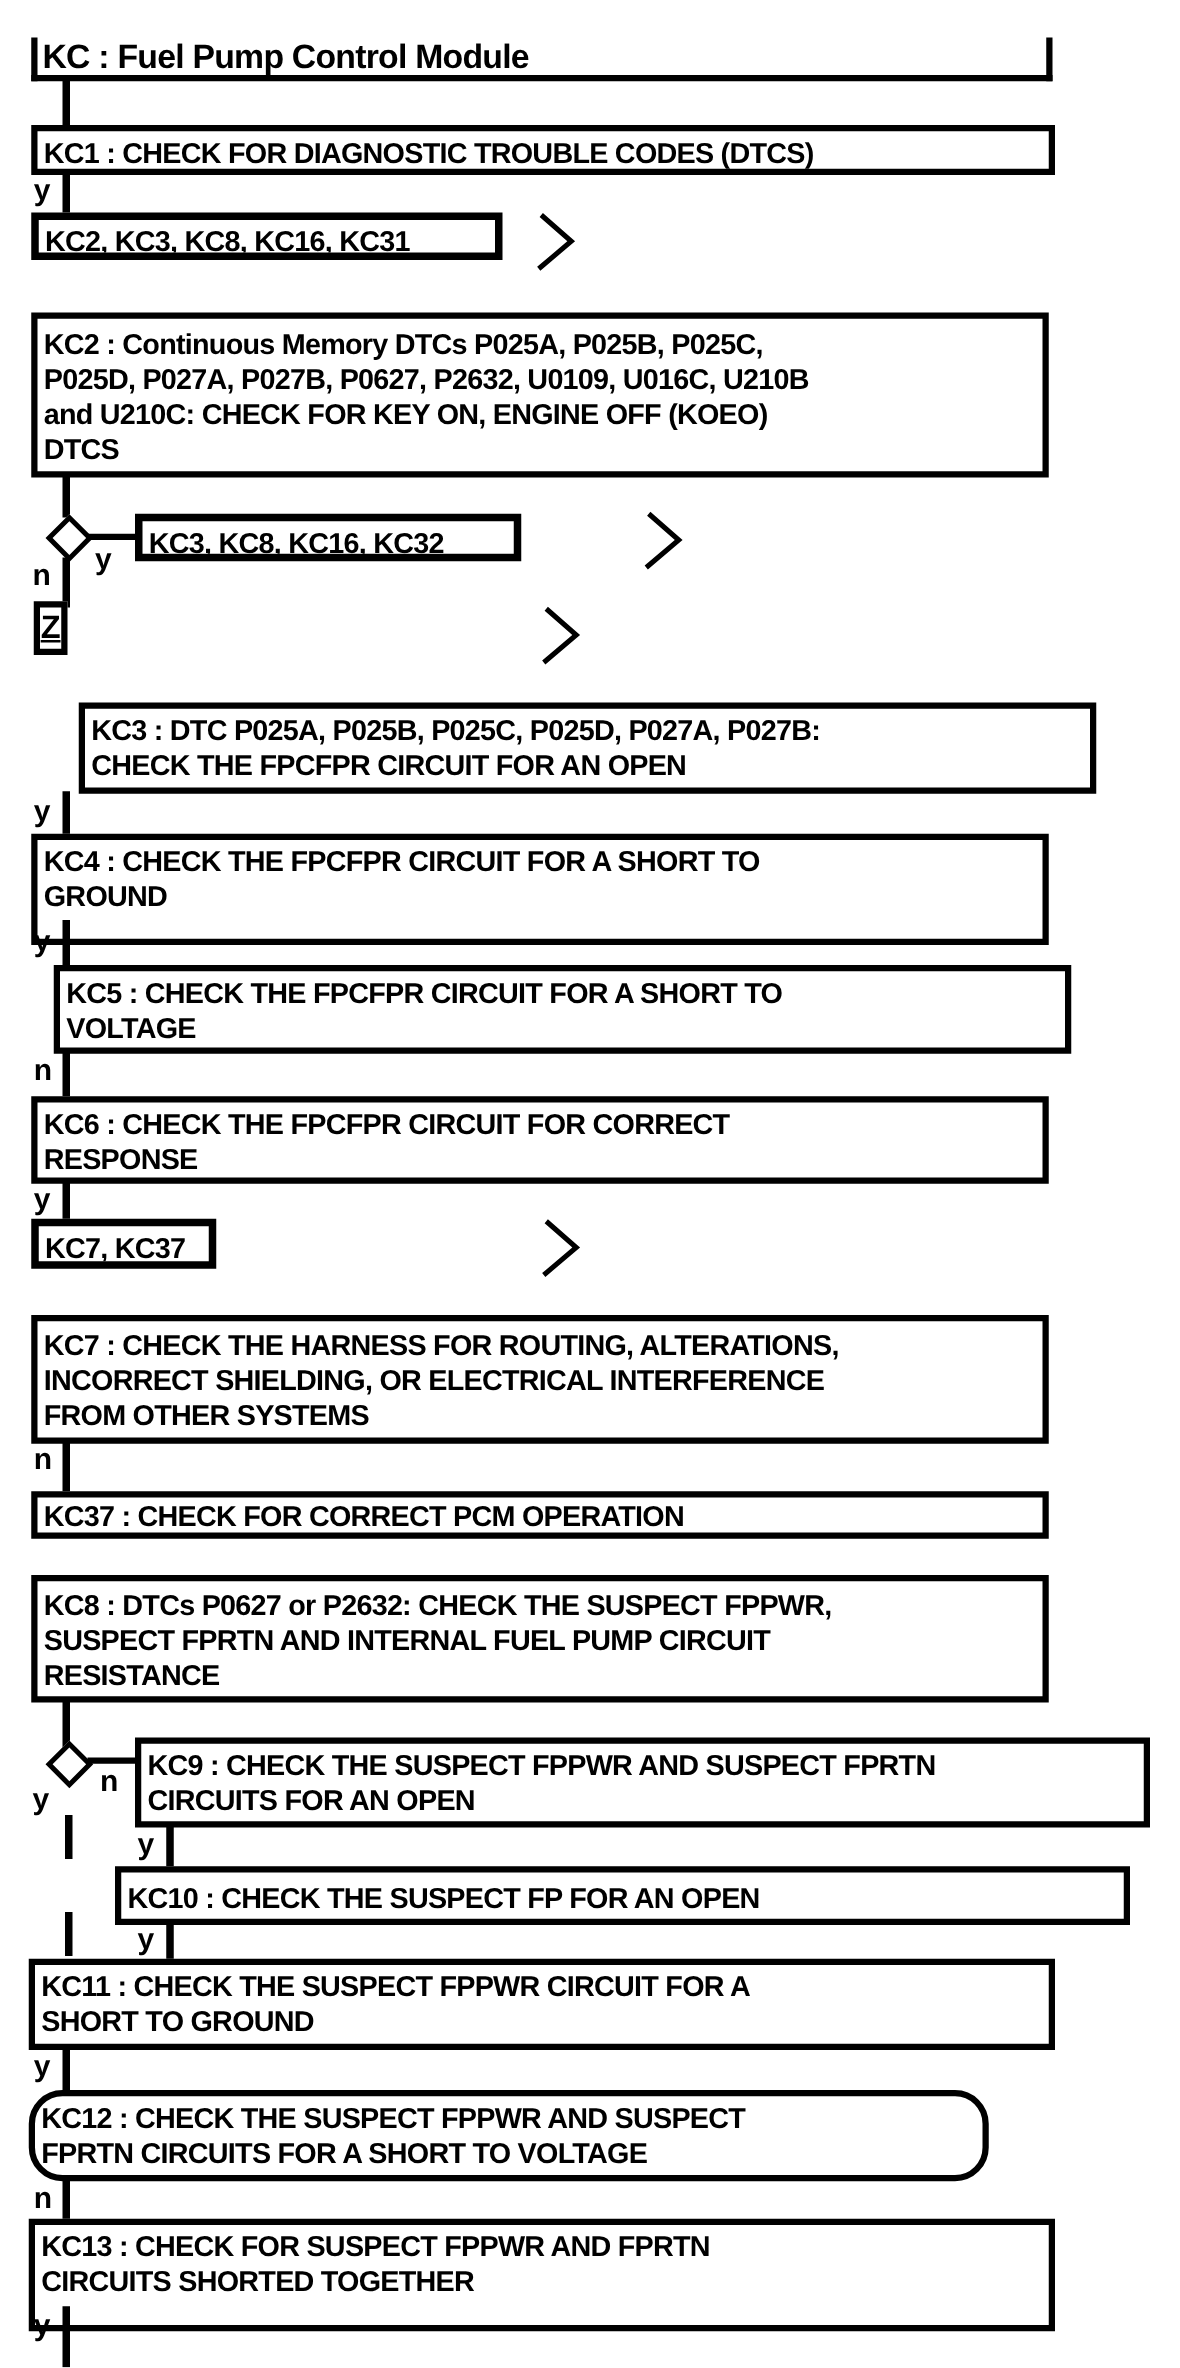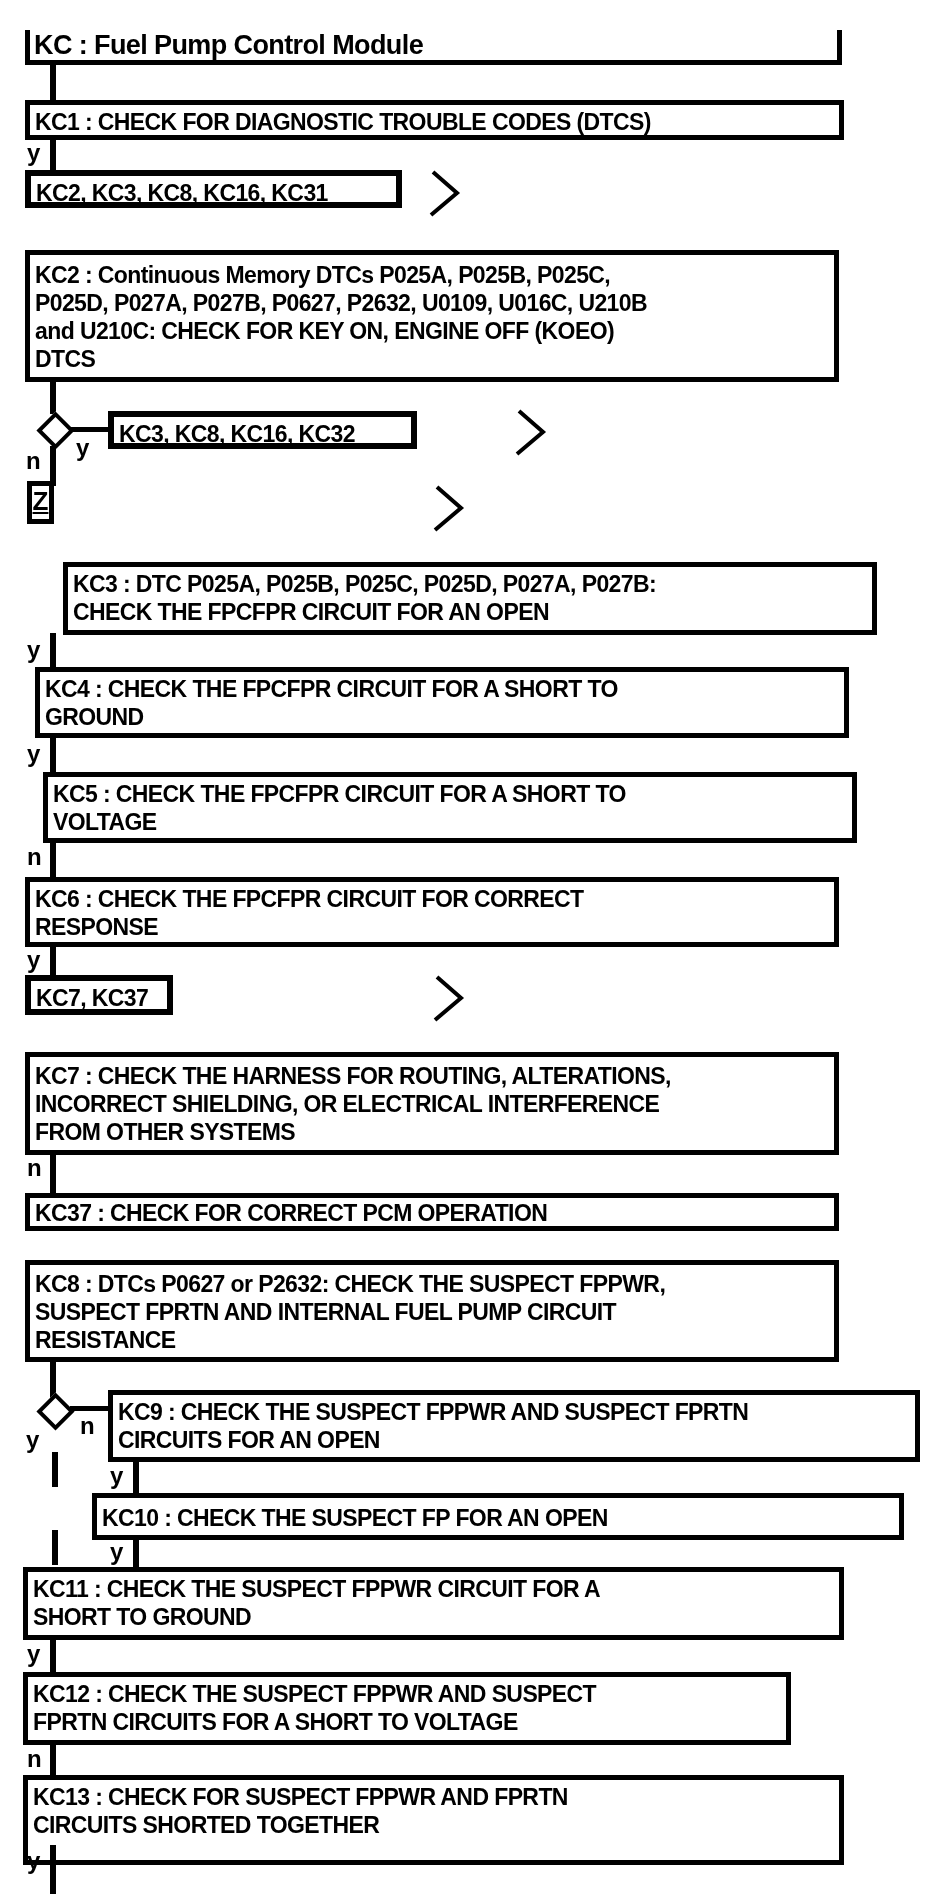--- a/index.html
+++ b/index.html
@@ -82,21 +82,21 @@
     <svg width="34" height="48" viewBox="0 0 34 48">
         <polyline points="5,2 29,23 3,45" fill="none" stroke="#000" stroke-width="4"></polyline>
       </svg>
   </div>
 
   <div class="node" style="left:25px;top:562px;width:814px;height:73px;margin-left:38px;">KC3 : DTC P025A, P025B, P025C, P025D, P027A, P027B:
 CHECK THE FPCFPR CIRCUIT FOR AN OPEN</div>
   <div class="branch" style="left:27px;top:638px;">y</div>
   <div class="stub" style="left:50px;top:633px;height:36px;"></div>
 
-  <div class="node" style="left:35px;top:667px;width:814px;height:71px;">KC4 : CHECK THE FPCFPR CIRCUIT FOR A SHORT TO
+  <div class="node" style="left:25px;top:667px;width:814px;height:89px;">KC4 : CHECK THE FPCFPR CIRCUIT FOR A SHORT TO
 GROUND</div>
   <div class="branch" style="left:27px;top:742px;">y</div>
   <div class="stub" style="left:50px;top:736px;height:38px;"></div>
 
   <div class="node" style="left:43px;top:772px;width:814px;height:71px;">KC5 : CHECK THE FPCFPR CIRCUIT FOR A SHORT TO
 VOLTAGE</div>
   <div class="branch" style="left:27px;top:845px;">n</div>
   <div class="stub" style="left:50px;top:841px;height:38px;"></div>
 
   <div class="node" style="left:25px;top:877px;width:814px;height:70px;">KC6 : CHECK THE FPCFPR CIRCUIT FOR CORRECT
@@ -137,21 +137,21 @@
 
   <div class="node" style="left:92px;top:1493px;width:812px;height:47px;padding-top:6px;">KC10 : CHECK THE SUSPECT FP FOR AN OPEN</div>
   <div class="branch" style="left:110px;top:1540px;">y</div>
   <div class="stub" style="left:133px;top:1538px;height:31px;"></div>
 
   <div class="node" style="left:23px;top:1567px;width:821px;height:73px;">KC11 : CHECK THE SUSPECT FPPWR CIRCUIT FOR A
 SHORT TO GROUND</div>
   <div class="branch" style="left:27px;top:1642px;">y</div>
   <div class="stub" style="left:50px;top:1638px;height:36px;"></div>
 
-  <div class="node" style="left:23px;top:1672px;width:768px;height:73px;">KC12 : CHECK THE SUSPECT FPPWR AND SUSPECT
+  <div class="node" style="left:23px;top:1672px;width:768px;height:73px;border-radius:27px;">KC12 : CHECK THE SUSPECT FPPWR AND SUSPECT
 FPRTN CIRCUITS FOR A SHORT TO VOLTAGE</div>
   <div class="branch" style="left:27px;top:1747px;">n</div>
   <div class="stub" style="left:50px;top:1743px;height:34px;"></div>
 
   <div class="node" style="left:23px;top:1775px;width:821px;height:90px;">KC13 : CHECK FOR SUSPECT FPPWR AND FPRTN
 CIRCUITS SHORTED TOGETHER</div>
   <div class="branch" style="left:27px;top:1849px;">y</div>
   <div class="stub" style="left:50px;top:1845px;height:49px;"></div>
 
 </div>

